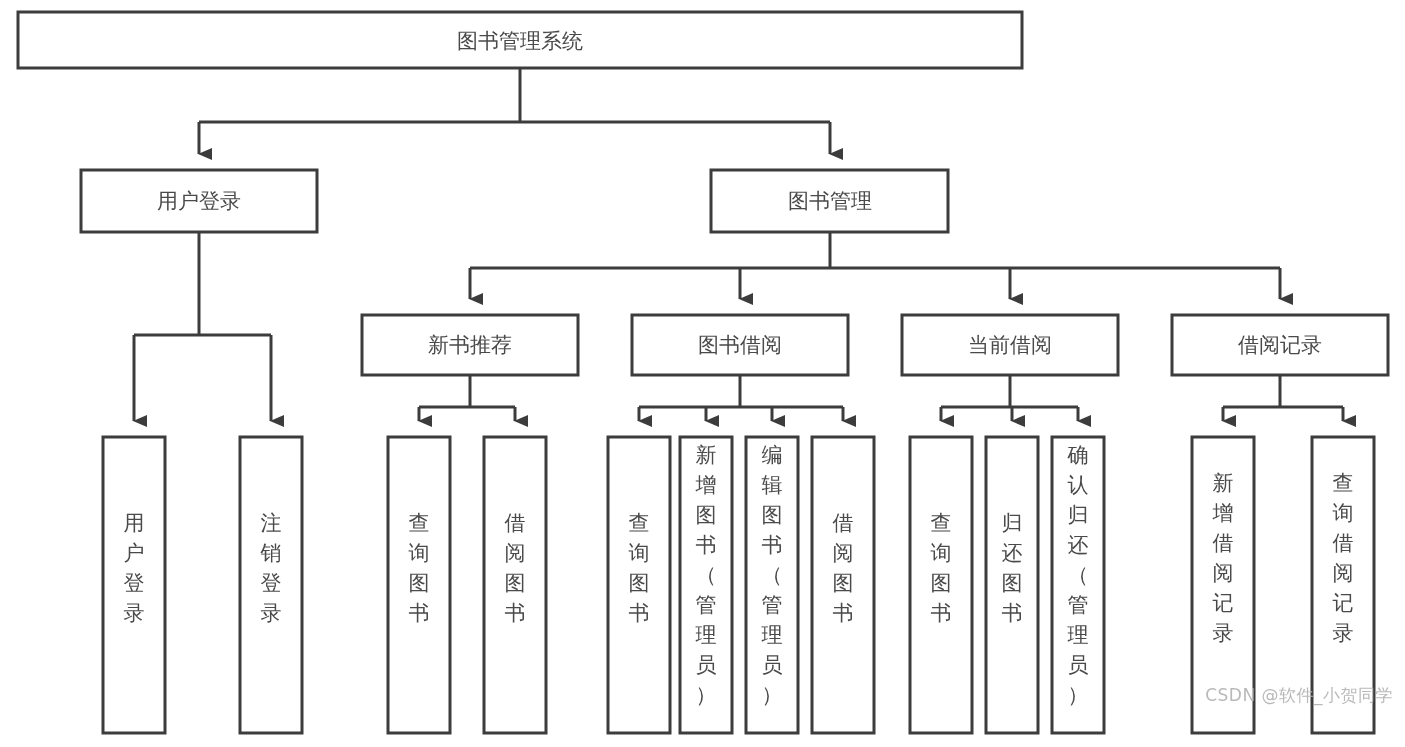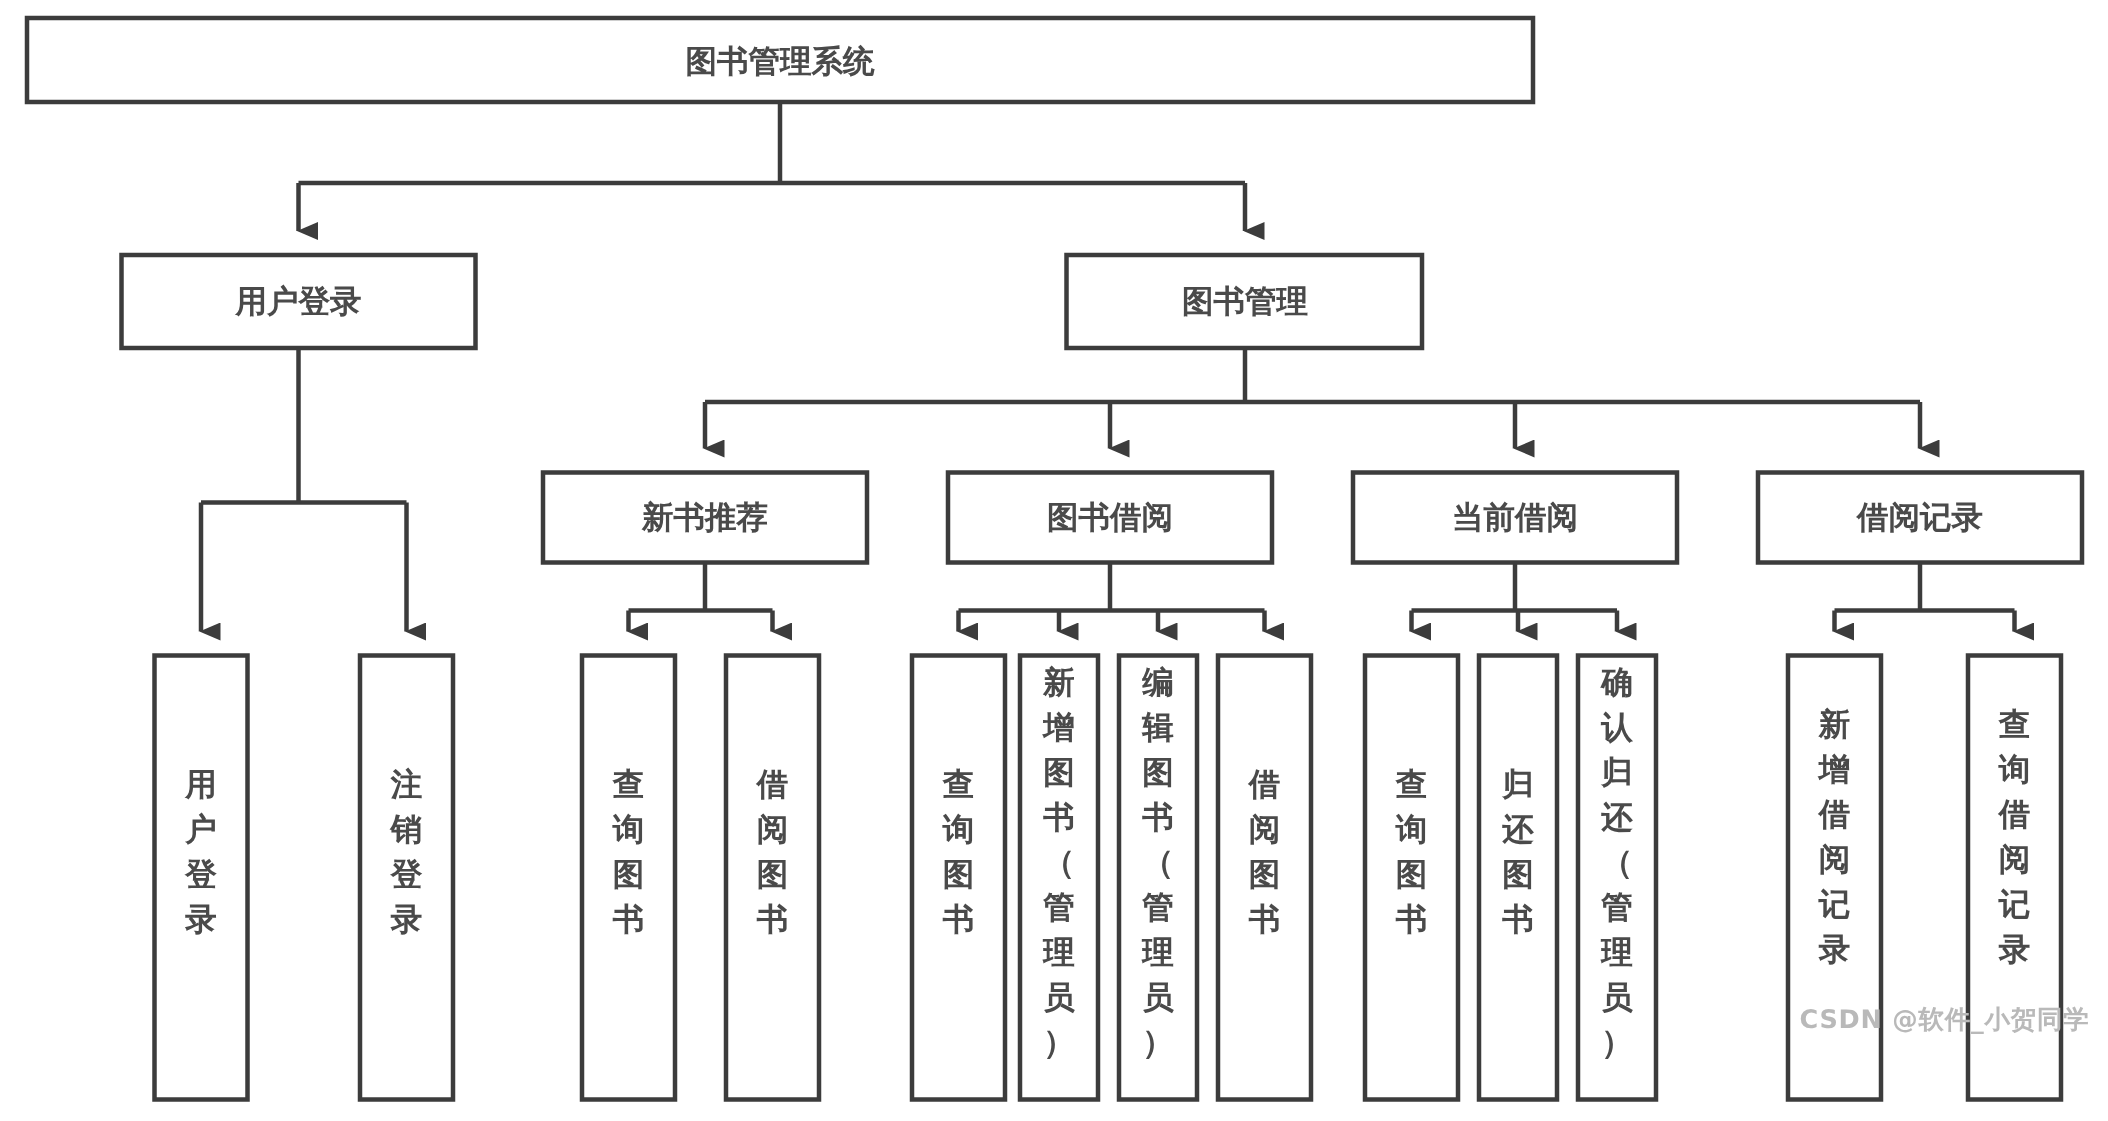--- a/index.html
+++ b/index.html
@@ -13,21 +13,20 @@
     position: relative;
     font-family: "DejaVu Sans", "Liberation Sans", sans-serif;
     overflow: hidden;
   }
   #diagram-root {
     position: absolute;
     left: 0;
     top: 0;
     width: 1405px;
     height: 713px;
-    font-weight: bold;
   }
   svg.tree {
     display: block;
     width: 1405px;
     height: 747px;
   }
   .node-box {
     fill: #ffffff;
     stroke: #3c3c3c;
     stroke-width: 3;
@@ -50,21 +49,21 @@
     stroke-width: 3;
     fill: none;
   }
   .arrow-head {
     fill: #3c3c3c;
     stroke: none;
   }
   .watermark {
     position: absolute;
     right: 12px;
-    bottom: 22px;
+    bottom: 6px;
     font-family: "DejaVu Sans", "Liberation Sans", sans-serif;
     font-size: 17px;
     color: #b9b9b9;
     white-space: nowrap;
     letter-spacing: 0.5px;
     pointer-events: none;
   }
 </style>
 </head>
 <body>

